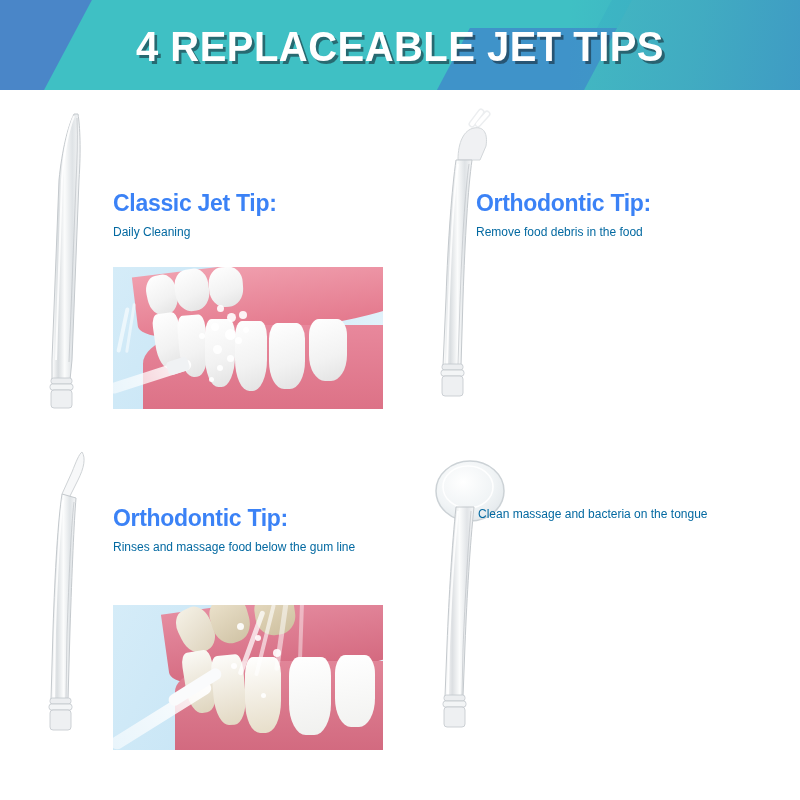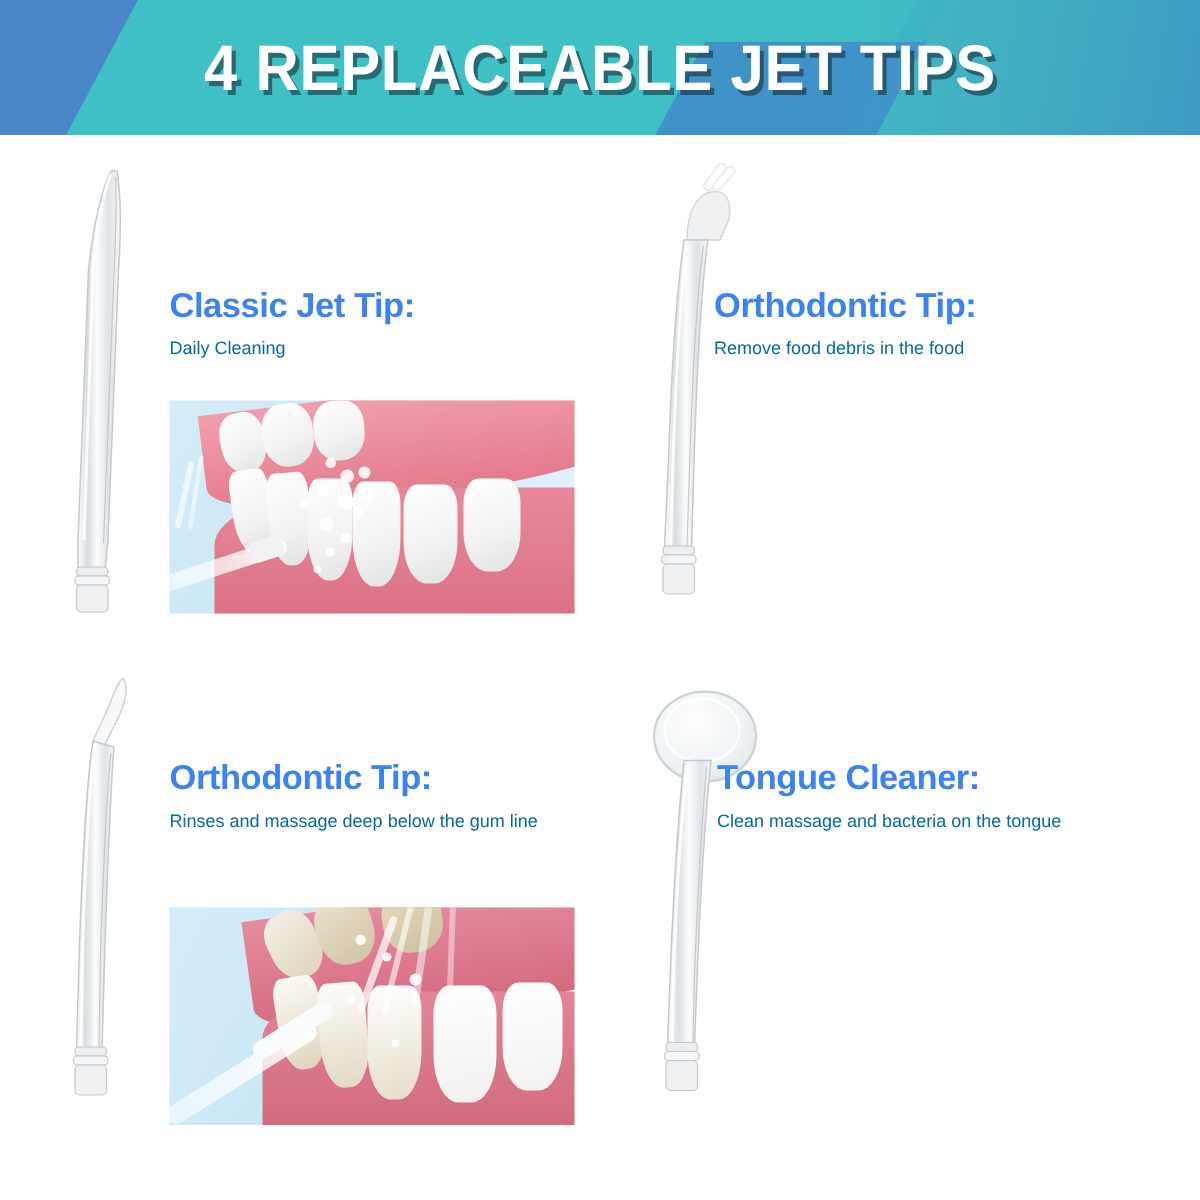--- a/index.html
+++ b/index.html
@@ -218,21 +218,21 @@
       <path d="M25 50 C21 76 19 124 17 182 L16 248" fill="none" stroke="#ffffff" stroke-width="2" opacity="0.85"></path>
       <path d="M36 52 C33 78 31 126 29 184 L28 248" fill="none" stroke="#b9bec3" stroke-width="0.8" opacity="0.8"></path>
       <rect x="12" y="248" width="21" height="6" rx="2.5" fill="#eceef0" stroke="#c2c7cb" stroke-width="0.8"></rect>
       <rect x="11" y="254" width="23" height="6" rx="2.5" fill="#f3f5f6" stroke="#c2c7cb" stroke-width="0.8"></rect>
       <rect x="12" y="260" width="21" height="20" rx="3" fill="#eef0f2" stroke="#c2c7cb" stroke-width="0.8"></rect>
     </svg>
   </div>
 
   <div class="textblock tb-bl">
     <div class="tip-title">Orthodontic Tip:</div>
-    <div class="tip-desc">Rinses and massage deep below the gum line</div>
+    <div class="tip-desc">Rinses and massage food below the gum line</div>
   </div>
 
   <div class="photo ph-bl">
     <div class="gum" style="left:52px;top:-10px;width:280px;height:78px;border-radius:0 0 40% 25%;background:linear-gradient(180deg,#e58ca0,#d4697f);transform:rotate(-8deg);"></div>
     <div class="gum" style="left:62px;top:56px;width:270px;height:110px;border-radius:28% 12% 0 0;background:linear-gradient(180deg,#e18598,#cf647a);"></div>
     <div class="tooth" style="left:66px;top:2px;width:34px;height:46px;border-radius:38% 38% 45% 45%;transform:rotate(-26deg);background:linear-gradient(160deg,#f5f1e6,#ddd3bd);"></div>
     <div class="tooth" style="left:98px;top:-8px;width:38px;height:46px;border-radius:38% 38% 45% 45%;transform:rotate(-16deg);background:linear-gradient(160deg,#ece3cd,#cfc2a4);"></div>
     <div class="tooth" style="left:142px;top:-12px;width:40px;height:42px;border-radius:38% 38% 45% 45%;transform:rotate(-8deg);background:linear-gradient(160deg,#e7dcc2,#cdbf9e);"></div>
     <div class="tooth" style="left:72px;top:46px;width:30px;height:62px;border-radius:22% 22% 42% 42%;transform:rotate(-9deg);background:linear-gradient(170deg,#fbfaf6,#ded4bd);"></div>
     <div class="tooth" style="left:100px;top:50px;width:32px;height:70px;border-radius:22% 22% 42% 42%;transform:rotate(-5deg);background:linear-gradient(170deg,#fdfdfb,#e2d8c2);"></div>
@@ -276,17 +276,16 @@
       <path d="M34 62 C30 100 27 150 25 200 L23 252 L41 252 L43 200 C45 150 48 100 52 62 Z" fill="url(#gTongue)" stroke="#c4c9cd" stroke-width="1"></path>
       <path d="M36 66 C32 102 29 152 27 202 L26 250" fill="none" stroke="#ffffff" stroke-width="2" opacity="0.85"></path>
       <path d="M49 66 C46 102 43 154 41 204 L40 250" fill="none" stroke="#b9bec3" stroke-width="0.8" opacity="0.8"></path>
       <rect x="22" y="250" width="21" height="6" rx="2.5" fill="#eceef0" stroke="#c2c7cb" stroke-width="0.8"></rect>
       <rect x="21" y="256" width="23" height="6" rx="2.5" fill="#f3f5f6" stroke="#c2c7cb" stroke-width="0.8"></rect>
       <rect x="22" y="262" width="21" height="20" rx="3" fill="#eef0f2" stroke="#c2c7cb" stroke-width="0.8"></rect>
     </svg>
   </div>
 
   <div class="textblock tb-br">
-    <div class="tip-title">Tongue Cleaner:</div>
     <div class="tip-desc">Clean massage and bacteria on the tongue</div>
   </div>
 
 </div>
 
 </body></html>

